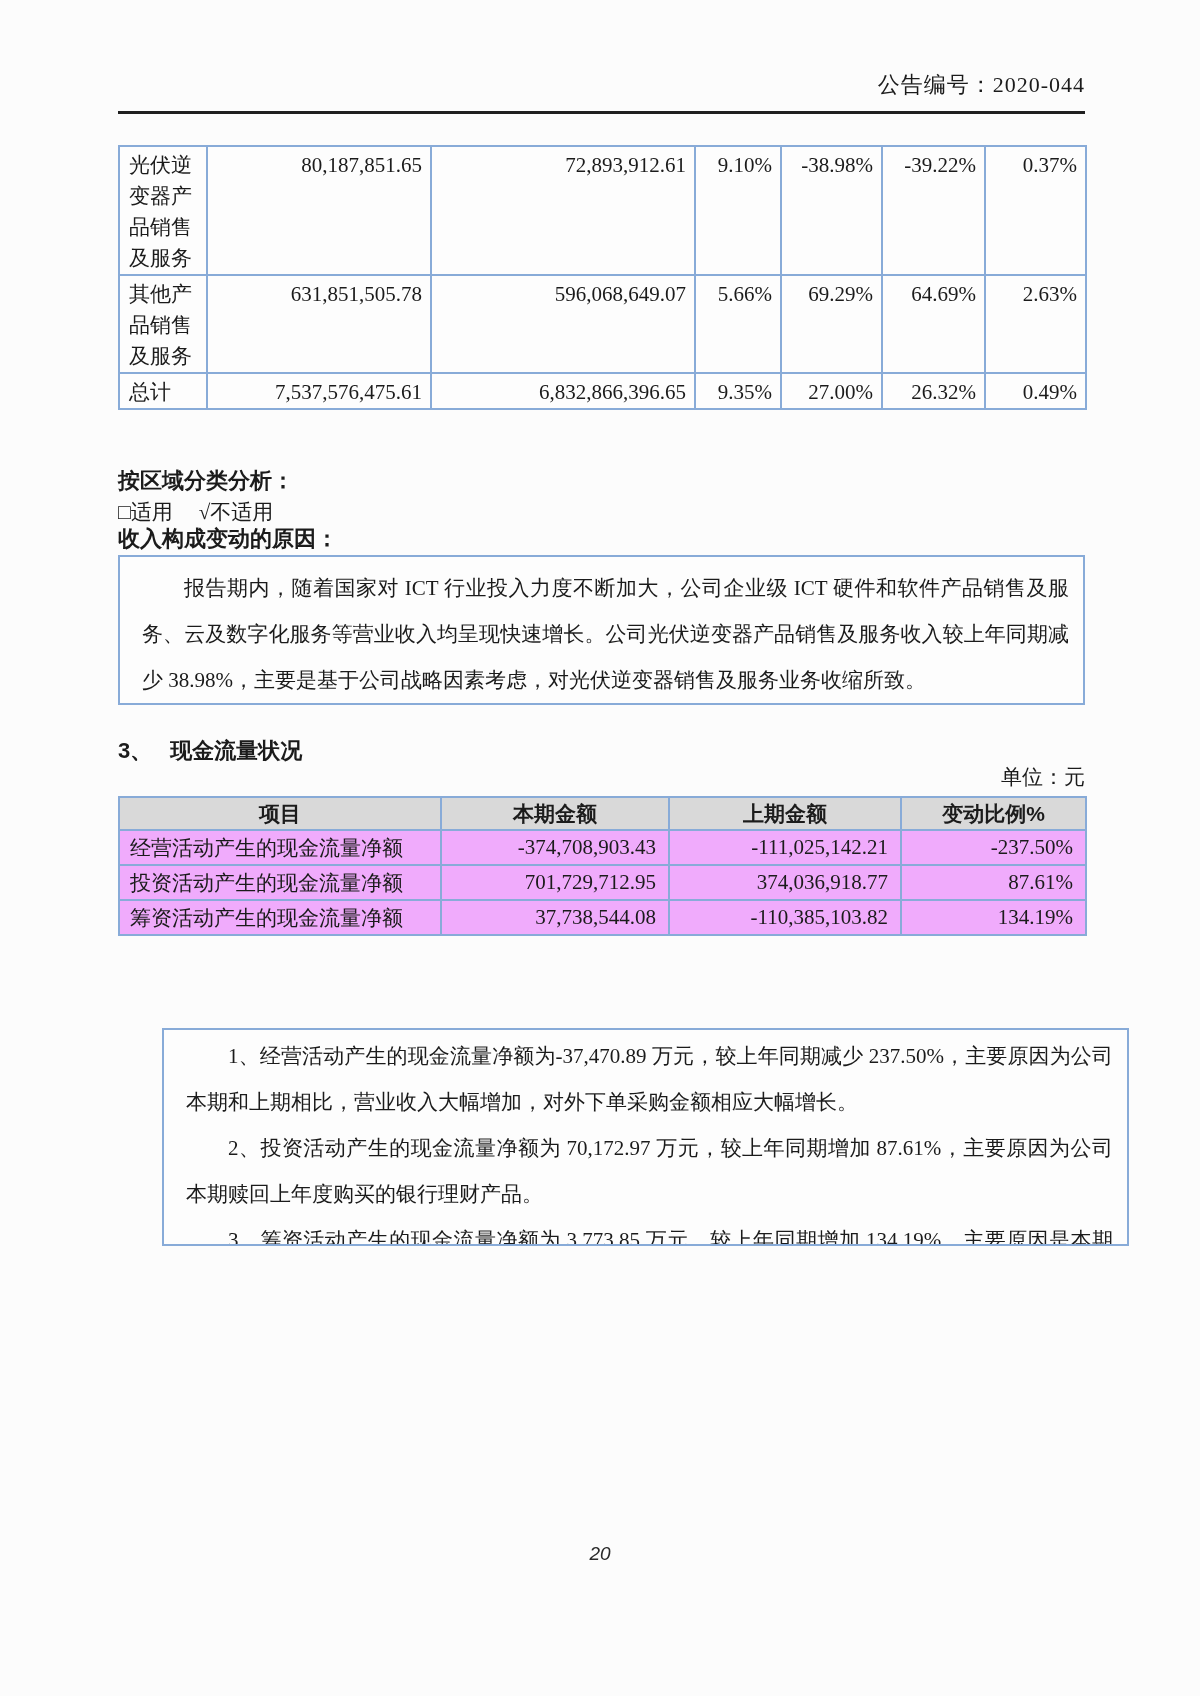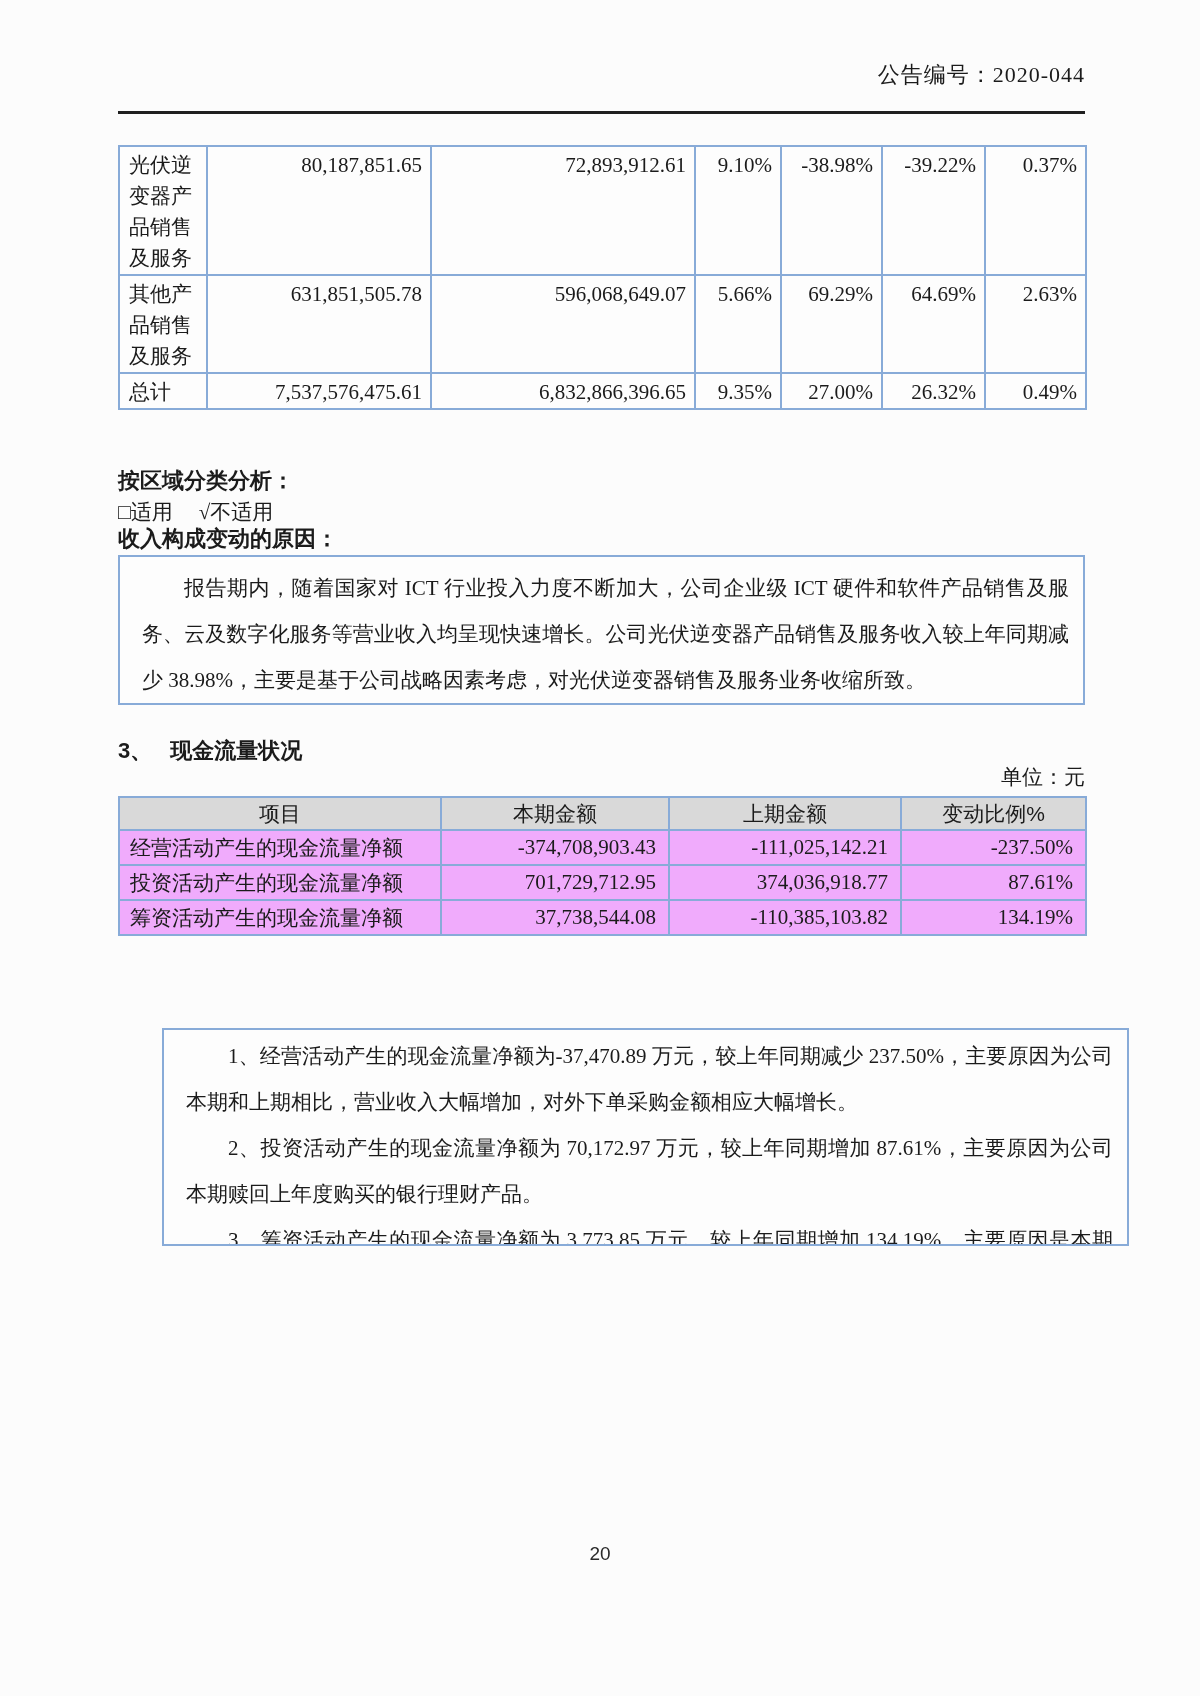--- a/index.html
+++ b/index.html
@@ -7,21 +7,21 @@
     position:relative;
     width:1200px;height:1696px;
     margin:0 auto;
     background:#fcfcfc;
     font-family:"Liberation Serif","DejaVu Serif",serif;
     color:#1b1b1b;
     overflow:hidden;
   }
   .abs{position:absolute;left:118px;width:967px;}
 
-  .doc-number{top:60px;text-align:right;font-size:22px;letter-spacing:1px;}
+  .doc-number{top:70px;text-align:right;font-size:22px;letter-spacing:1px;}
   .rule{top:111px;height:3px;background:#1f1f1f;}
 
   table{border-collapse:collapse;table-layout:fixed;}
   .revenue-table{top:145px;}
   .revenue-table td{
     border:2px solid #88abd8;
     font-size:21px;line-height:31px;
     vertical-align:top;
     padding:3px 8px 0 8px;
     background:#fdfdfd;
@@ -49,39 +49,39 @@
 
   .h-cashflow{top:736px;}
   .h-cashflow .sec-num{margin-right:18px;}
   .unit-label{top:763px;text-align:right;font-size:21px;}
 
   .cash-table{top:796px;}
   .cash-table th{
     border:2px solid #88abd8;
     background:#d9d9d9;
     font-family:"Liberation Sans","DejaVu Sans",sans-serif;
-    font-weight:normal;font-size:21px;
+    font-weight:bold;font-size:21px;
     height:31px;padding:0 6px;text-align:center;
   }
   .cash-table td{
     border:2px solid #88abd8;
     font-size:21px;height:33px;
     padding:0 12px;background:#f0abfc;
   }
   .cash-table td.item{text-align:left;padding-left:10px;}
   .cash-table td.num{text-align:right;}
 
   .h-analysis{top:957px;}
   .box-analysis{top:1028px;height:218px;padding-top:3px;margin-left:44px;}
 
   .page-number{
     top:1543px;left:0;width:1200px;
     text-align:center;
     font-family:"Liberation Sans","DejaVu Sans",sans-serif;
-    font-size:19px;color:#2a2a2a;
+    font-size:19px;color:#2a2a2a;font-style:italic;
   }
 </style>
 </head>
 <body>
 
 <div class="page">
 
   <div class="abs doc-number">公告编号：2020-044</div>
   <div class="abs rule"></div>
 

